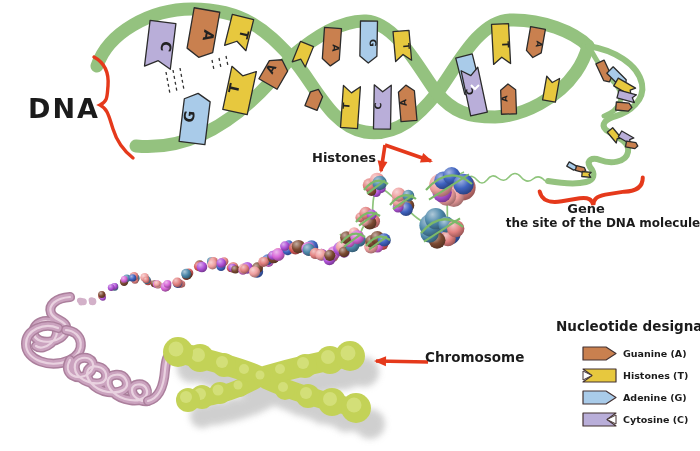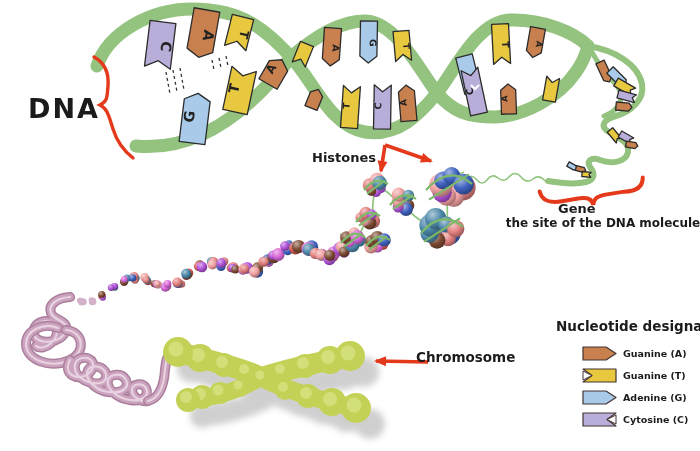--- a/index.html
+++ b/index.html
@@ -2,23 +2,23 @@
 <html><head>
 <meta charset="utf-8">
 <style>
   html,body{margin:0;padding:0;background:#fff;}
   .stage{position:relative;width:700px;height:451px;background:#ffffff;overflow:hidden;
          font-family:"DejaVu Sans",sans-serif;}
   #art{position:absolute;left:0;top:0;}
   .lbl{position:absolute;color:#1b1b1b;font-weight:700;white-space:nowrap;line-height:1.1;}
   .lbl-dna{left:28px;top:94px;font-size:27px;letter-spacing:2px;}
   .lbl-histones{left:312px;top:135px;font-size:13px;margin-top:16px;}
-  .lbl-gene{left:558px;top:202px;width:56px;text-align:left;font-size:13px;}
+  .lbl-gene{left:558px;top:202px;width:56px;text-align:center;font-size:13px;}
   .lbl-genesub{left:500px;top:217px;width:206px;text-align:center;font-size:12px;}
-  .lbl-chromosome{left:416px;top:350px;font-size:13.5px;}
+  .lbl-chromosome{left:425px;top:350px;font-size:13.5px;}
   .legend{position:absolute;left:556px;top:318px;}
   .legend-title{font-size:13.5px;font-weight:700;color:#1b1b1b;white-space:nowrap;}
   .legend-items{margin-top:8px;margin-left:26px;}
   .legend-row{display:flex;align-items:center;gap:5px;height:22px;}
   .legend-row span{font-size:9.5px;font-weight:700;color:#1b1b1b;white-space:nowrap;}
 </style>
 </head>
 <body>
 
 <div class="stage">
@@ -492,21 +492,21 @@
           <svg width="36" height="15">
             <polygon points="1,1 24,1 34,7.5 24,14 1,14" fill="#c9804f" stroke="#433" stroke-width="1.2" stroke-linejoin="round"></polygon>
           </svg>
           <span>Guanine (A)</span>
         </div>
         <div class="legend-row">
           <svg width="36" height="15">
             <polygon points="1,1 34,1 34,14 1,14 10,7.5" fill="#e7c83e" stroke="#433" stroke-width="1.2" stroke-linejoin="round"></polygon>
             <polygon points="1,3 10,7.5 1,12" fill="#fff" stroke="#433" stroke-width="1"></polygon>
           </svg>
-          <span>Guanine (T)</span>
+          <span>Histones (T)</span>
         </div>
         <div class="legend-row">
           <svg width="36" height="15">
             <polygon points="1,1 24,1 34,7.5 24,14 1,14" fill="#a9cbe9" stroke="#433" stroke-width="1.2" stroke-linejoin="round"></polygon>
           </svg>
           <span>Adenine (G)</span>
         </div>
         <div class="legend-row">
           <svg width="36" height="15">
             <polygon points="1,1 34,1 25,7.5 34,14 1,14" fill="#b9aed9" stroke="#433" stroke-width="1.2" stroke-linejoin="round"></polygon>

